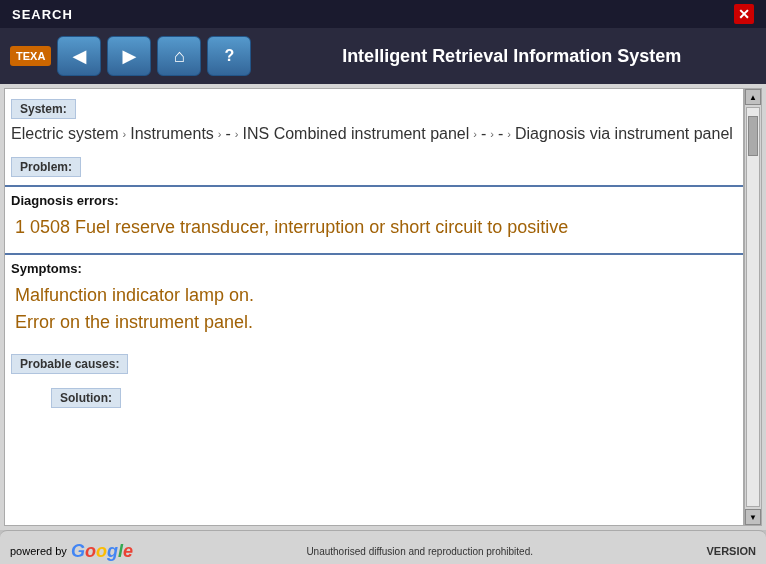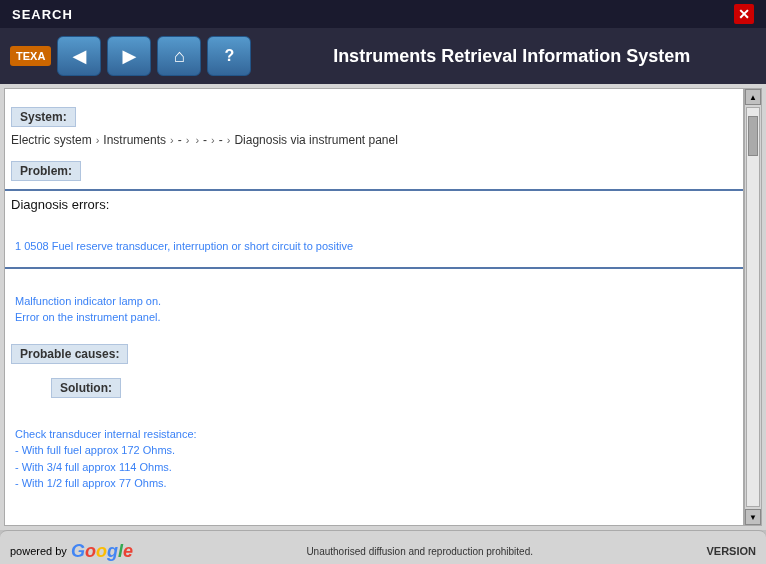--- a/index.html
+++ b/index.html
@@ -144,47 +144,46 @@
       color: #333;
     }
     .breadcrumb-row {
       display: flex;
       align-items: center;
       padding: 2px 6px 6px 6px;
       flex-wrap: wrap;
       gap: 2px;
     }
     .breadcrumb-item {
-      font-size: 12px;
+      font-size: 16px;
       color: #333;
     }
     .breadcrumb-sep {
       font-size: 11px;
       color: #666;
       margin: 0 2px;
     }
 
     .divider {
       height: 2px;
       background: #5577aa;
       margin: 4px 0;
     }
 
     .section-header {
-      font-weight: normal;
+      font-weight: bold;
       font-size: 13px;
       padding: 2px 6px;
       color: #111;
     }
     .section-content {
       padding: 4px 10px 8px 10px;
-      font-size: 11px;
+      font-size: 18px;
       line-height: 1.5;
-      color: #3b82f6;
-      margin-top: 20px;
+      color: #a16207;
     }
 
     
     .footer {
       height: 41px;
       background: #d4d4d4;
       display: flex;
       align-items: center;
       justify-content: space-between;
       padding: 0 10px;
@@ -232,65 +231,66 @@
   </button>
   <button class="nav-btn">
     <span>▶</span>
   </button>
   <button class="nav-btn">
     <span>⌂</span>
   </button>
   <button class="nav-btn">
     <span style="font-size:16px;font-weight:bold;">?</span>
   </button>
-  <span class="toolbar-title">Instruments Retrieval Information System</span>
+  <span class="toolbar-title">Intelligent Retrieval Information System</span>
 </div>
 
 <div class="main-container">
   <div class="content-area">
 
     <div>
-      <div style="padding: 12px 0 0 0;">
+      <div style="padding: 4px 0 0 0;">
         <span class="section-label">System:</span>
       </div>
       <div class="breadcrumb-row">
         <span class="breadcrumb-item">Electric system</span>
         <span class="breadcrumb-sep">›</span>
         <span class="breadcrumb-item">Instruments</span>
         <span class="breadcrumb-sep">›</span>
         <span class="breadcrumb-item">-</span>
         <span class="breadcrumb-sep">›</span>
+        <span class="breadcrumb-item">INS Combined instrument panel</span>
         <span class="breadcrumb-sep">›</span>
         <span class="breadcrumb-item">-</span>
         <span class="breadcrumb-sep">›</span>
         <span class="breadcrumb-item">-</span>
         <span class="breadcrumb-sep">›</span>
         <span class="breadcrumb-item">Diagnosis via instrument panel</span>
       </div>
     </div>
 
     <div>
       <div style="padding: 2px 0 0 0;">
         <span class="section-label">Problem:</span>
       </div>
       <div class="divider"></div>
       <div class="section-header">Diagnosis errors:</div>
       <div class="section-content">1 0508 Fuel reserve transducer, interruption or short circuit to positive</div>
 
       <div class="divider"></div>
+      <div class="section-header">Symptoms:</div>
       <div class="section-content">Malfunction indicator lamp on.<br>Error on the instrument panel.</div>
 
       <div style="padding: 4px 0 0 0;">
         <span class="section-label">Probable causes:</span>
       </div>
 
       <div style="padding: 4px 0 0 0; margin-left: 40px;">
         <span class="section-label">Solution:</span>
       </div>
-      <div class="section-content">Check transducer internal resistance:<br>- With full fuel approx 172 Ohms.<br>- With 3/4 full approx 114 Ohms.<br>- With 1/2 full approx 77 Ohms.</div>
     </div>
 
   </div>
 
   <div class="scrollbar-area">
     <div class="scroll-btn">▲</div>
     <div class="scroll-track">
       <div class="scroll-thumb"></div>
     </div>
     <div class="scroll-btn">▼</div>

